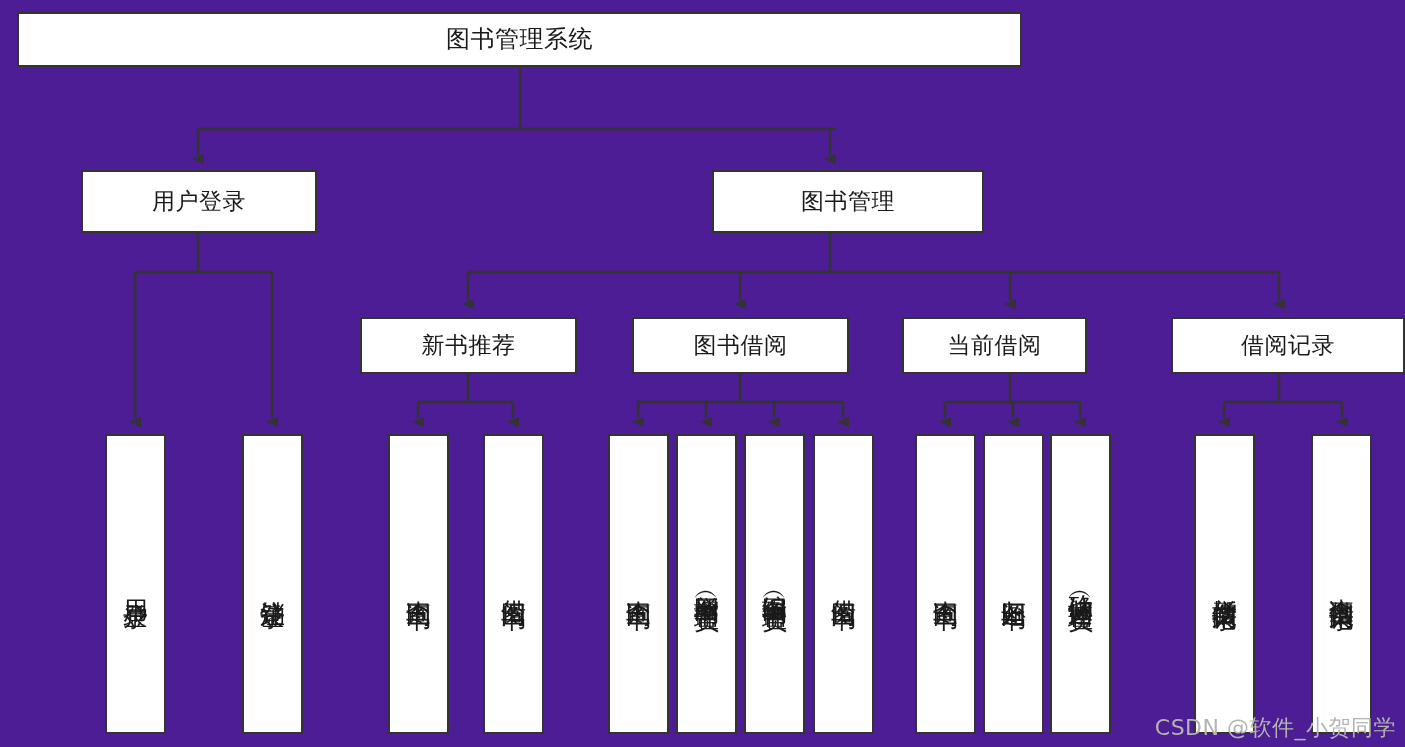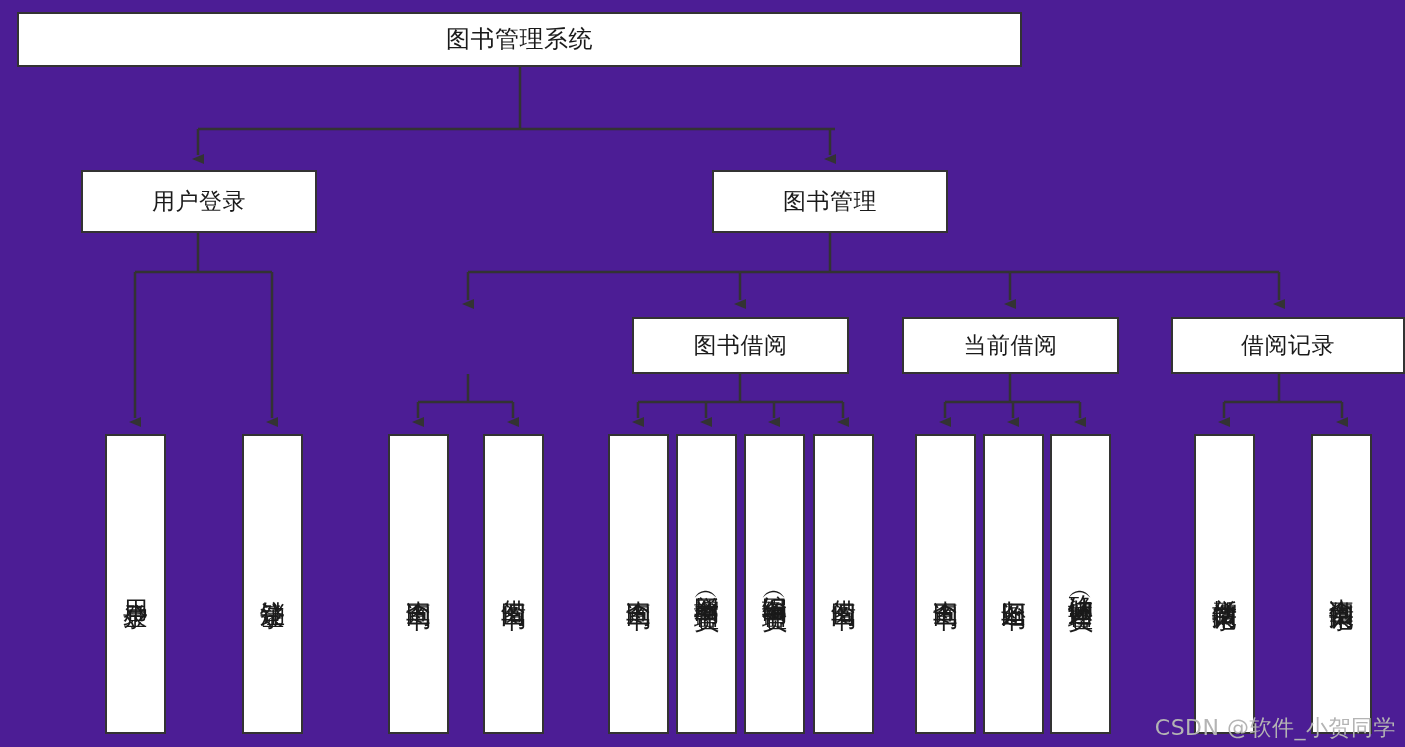--- a/index.html
+++ b/index.html
@@ -131,28 +131,31 @@
     </g>
   </svg>
 
   <div class="node horiz root" style="left:17px; top:12px; width:1005px; height:55px;">
     <span class="node-label">图书管理系统</span>
   </div>
 
   <div class="node horiz" style="left:81px; top:170px; width:236px; height:63px;">
     <span class="node-label">用户登录</span>
   </div>
-  <div class="node horiz" style="left:712px; top:170px; width:236px; height:63px;">
+  <div class="node horiz" style="left:712px; top:170px; width:272px; height:63px;">
     <span class="node-label">图书管理</span>
   </div>
 
+  <div class="node horiz" style="left:360px; top:317px; width:217px; height:57px;">
+    <span class="node-label">新书推荐</span>
+  </div>
   <div class="node horiz" style="left:632px; top:317px; width:217px; height:57px;">
     <span class="node-label">图书借阅</span>
   </div>
-  <div class="node horiz" style="left:902px; top:317px; width:217px; height:57px;">
+  <div class="node horiz" style="left:902px; top:317px; width:185px; height:57px;">
     <span class="node-label">当前借阅</span>
   </div>
   <div class="node horiz" style="left:1171px; top:317px; width:234px; height:57px;">
     <span class="node-label">借阅记录</span>
   </div>
 
   <div class="node leaf" style="left:105px; top:434px; width:61px; height:300px;">
     <span class="node-label">用户登录</span>
   </div>
   <div class="node leaf" style="left:242px; top:434px; width:61px; height:300px;">

